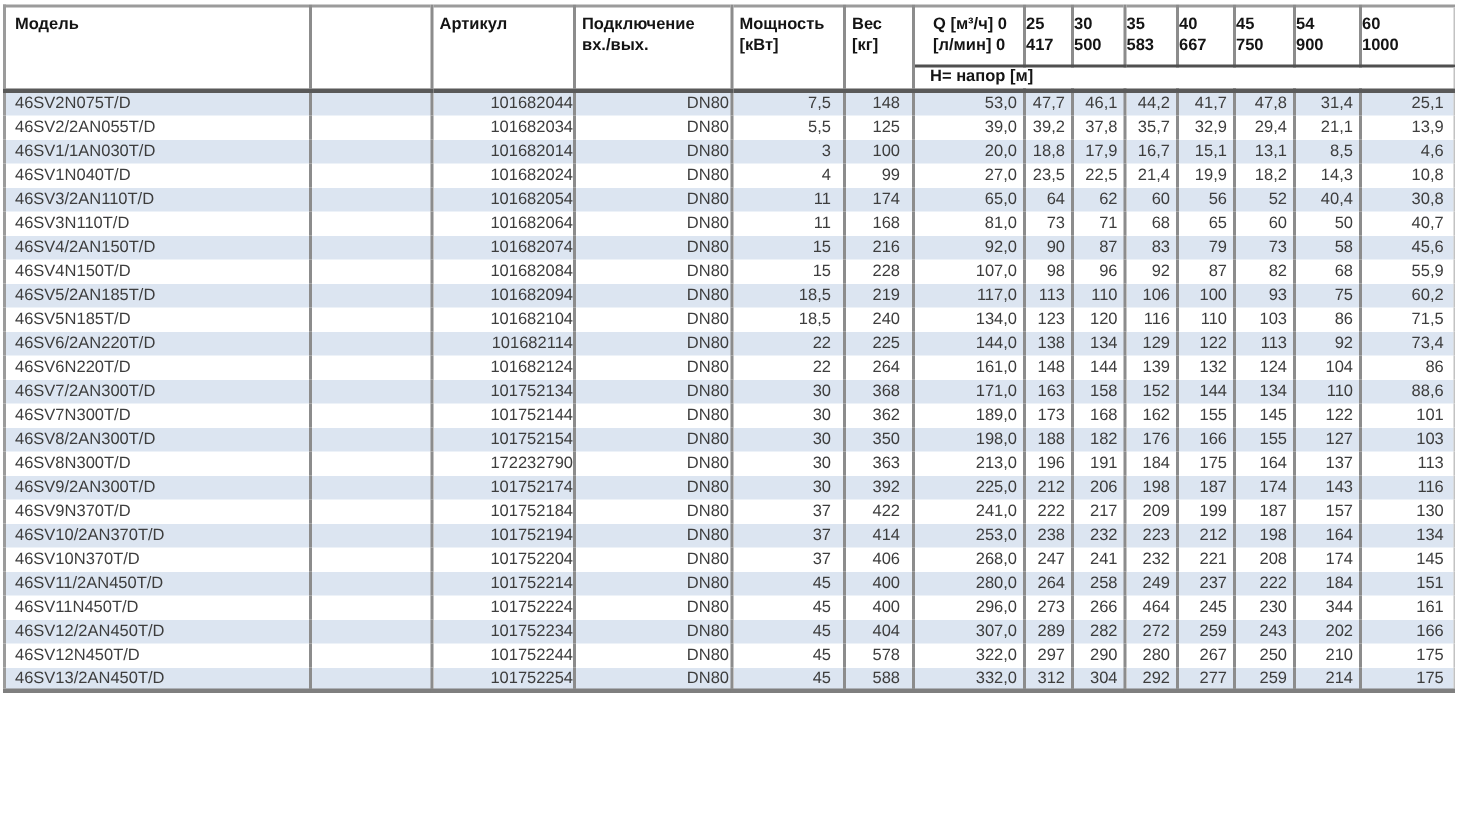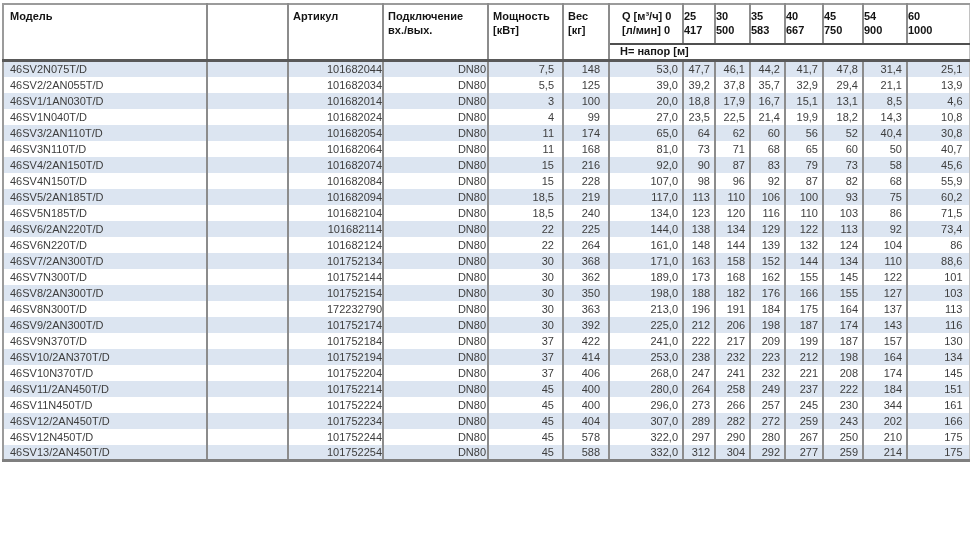--- a/index.html
+++ b/index.html
@@ -467,21 +467,21 @@
         <tr>
     <td class="c-model">46SV11N450T/D</td>
     <td class="c-empty"></td>
     <td class="c-article">101752224</td>
     <td class="c-conn">DN80</td>
     <td class="c-num">45</td>
     <td class="c-num">400</td>
     <td class="c-val">296,0</td>
     <td class="c-val">273</td>
     <td class="c-val">266</td>
-    <td class="c-val">257</td>
+    <td class="c-val">464</td>
     <td class="c-val">245</td>
     <td class="c-val">230</td>
     <td class="c-val">344</td>
     <td class="c-val last">161</td>
   </tr>
         <tr class="alt">
     <td class="c-model">46SV12/2AN450T/D</td>
     <td class="c-empty"></td>
     <td class="c-article">101752234</td>
     <td class="c-conn">DN80</td>

